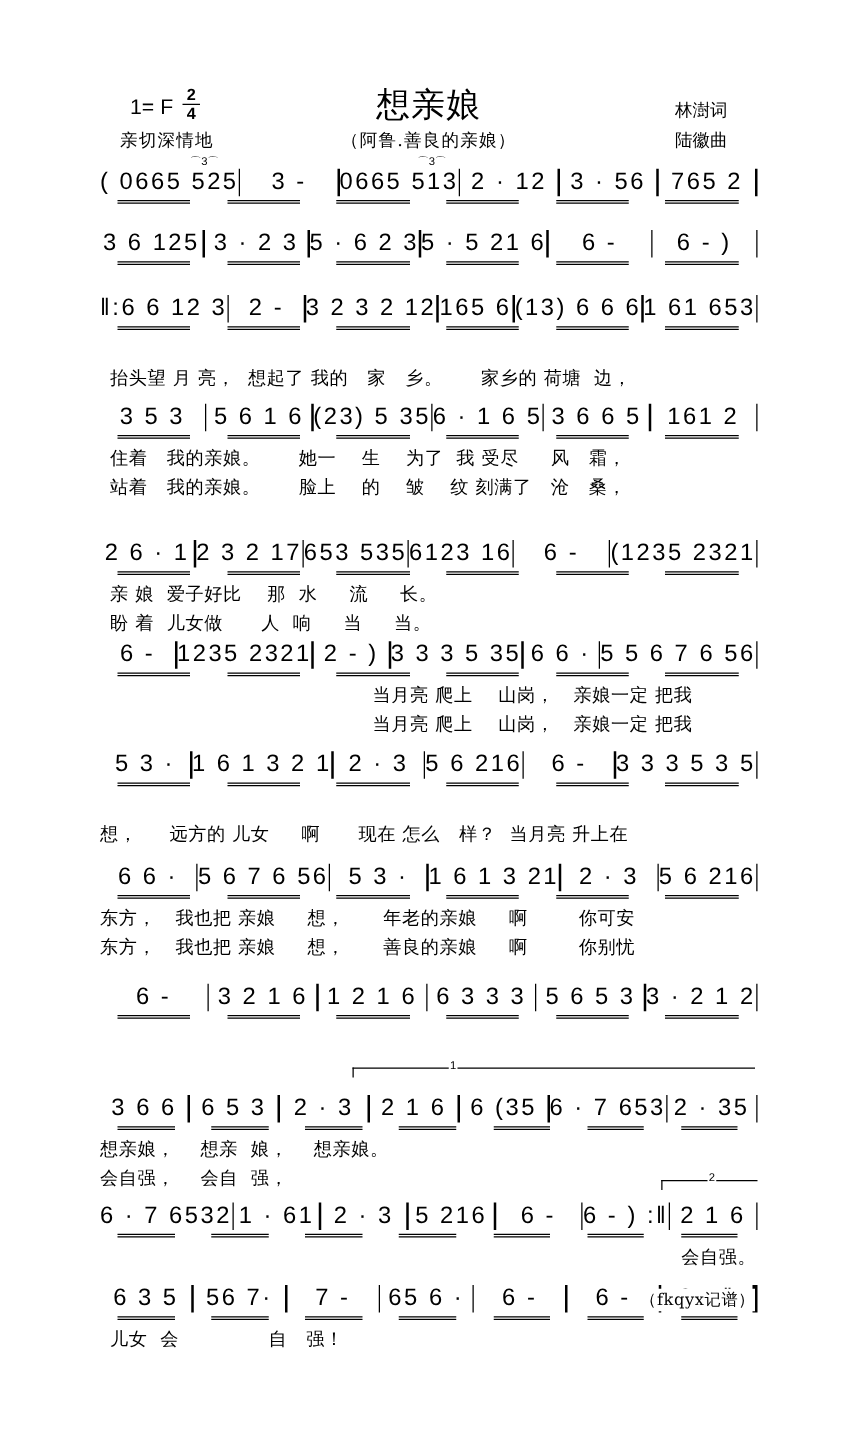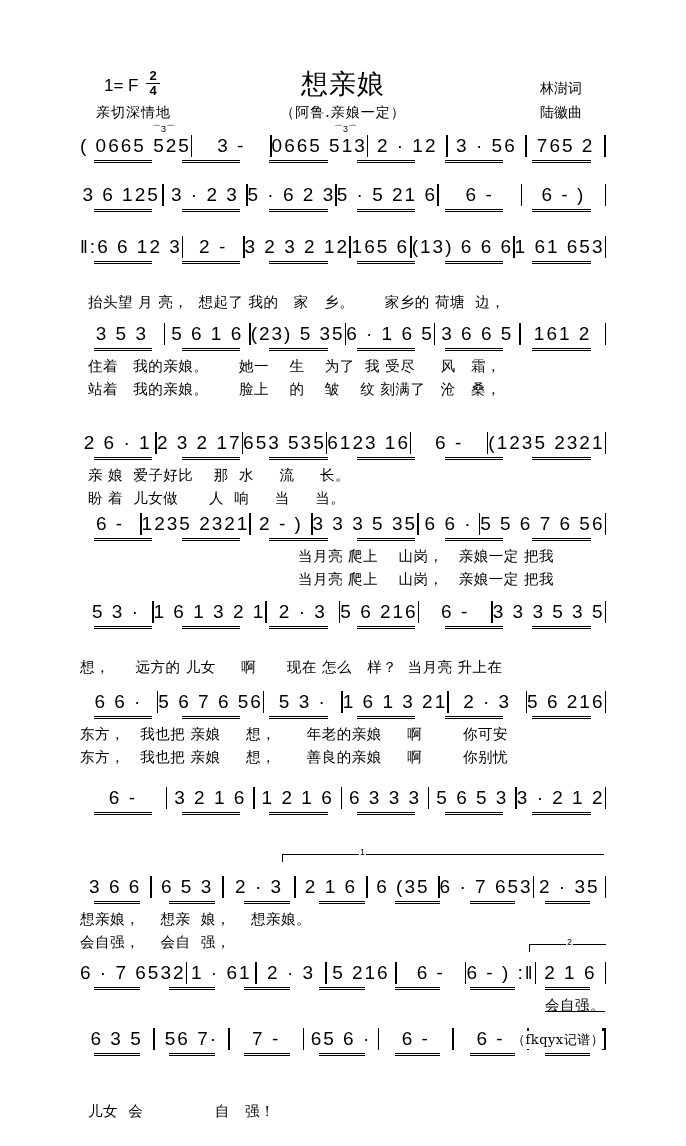--- a/index.html
+++ b/index.html
@@ -28,21 +28,21 @@
 
 <div class="hdr" id="key">1= F</div>
 <div class="hdr" id="timesig">
   <div>2</div>
   <div class="line"></div>
   <div>4</div>
 </div>
 <div class="hdr" id="title">想亲娘</div>
 <div class="hdr" id="lyricist">林澍词</div>
 <div class="hdr" id="expression">亲切深情地</div>
-<div class="hdr" id="singers">（阿鲁.亲娘一定）</div>
+<div class="hdr" id="singers">（阿鲁.善良的亲娘）</div>
 <div class="hdr" id="composer">陆徽曲</div>
 
 <div id="score">
     <div class="line-row" style="top: 135px;">
       <div style="position: absolute; left: 0px; top: 0px; width: 526px; display: flex; align-items: center; justify-content: space-between; font-size: 19px; white-space: pre;"><span style="flex: 1 1 0%; text-align: center; letter-spacing: 2px; border-bottom: 0px;">( 0665 525</span><span style="display: inline-block; width: 1.5px; height: 22px; background: rgb(0, 0, 0); flex: 0 0 auto;"></span><span style="flex: 1 1 0%; text-align: center; letter-spacing: 2px; border-bottom: 0px;">3 -</span><span style="display: inline-block; width: 1.5px; height: 22px; background: rgb(0, 0, 0); flex: 0 0 auto;"></span><span style="flex: 1 1 0%; text-align: center; letter-spacing: 2px; border-bottom: 0px;">0665 513</span><span style="display: inline-block; width: 1.5px; height: 22px; background: rgb(0, 0, 0); flex: 0 0 auto;"></span><span style="flex: 1 1 0%; text-align: center; letter-spacing: 2px; border-bottom: 0px;">2 · 12</span><span style="display: inline-block; width: 1.5px; height: 22px; background: rgb(0, 0, 0); flex: 0 0 auto;"></span><span style="flex: 1 1 0%; text-align: center; letter-spacing: 2px; border-bottom: 0px;">3 · 56</span><span style="display: inline-block; width: 1.5px; height: 22px; background: rgb(0, 0, 0); flex: 0 0 auto;"></span><span style="flex: 1 1 0%; text-align: center; letter-spacing: 2px; border-bottom: 0px;">765 2</span><span style="display: inline-block; width: 1.5px; height: 22px; background: rgb(0, 0, 0); flex: 0 0 auto;"></span></div>
       <div style="position: absolute; left: 0px; top: 25px; width: 526px; display: flex; justify-content: space-between;">
         <span style="flex: 1 1 0%; margin: 0px 14px; border-top: 1px solid rgb(0, 0, 0); border-bottom: 1px solid rgb(0, 0, 0); height: 3px;"></span>
         <span style="width: 1.5px; flex: 0 0 auto;"></span>
         <span style="flex: 1 1 0%; margin: 0px 14px; border-top: 1px solid rgb(0, 0, 0); border-bottom: 1px solid rgb(0, 0, 0); height: 3px;"></span>
         <span style="width: 1.5px; flex: 0 0 auto;"></span>
@@ -242,36 +242,36 @@
         <span style="flex: 1 1 0%; margin: 0px 14px; border-top: 1px solid rgb(0, 0, 0); border-bottom: 1px solid rgb(0, 0, 0); height: 3px;"></span>
         <span style="width: 1.5px; flex: 0 0 auto;"></span>
         <span style="flex: 1 1 0%; margin: 0px 14px; border-top: 1px solid rgb(0, 0, 0); border-bottom: 1px solid rgb(0, 0, 0); height: 3px;"></span>
         <span style="width: 1.5px; flex: 0 0 auto;"></span>
         <span style="flex: 1 1 0%; margin: 0px 14px; border-top: 1px solid rgb(0, 0, 0); border-bottom: 1px solid rgb(0, 0, 0); height: 3px;"></span>
         <span style="width: 1.5px; flex: 0 0 auto;"></span>
       </div>
       <div class="volta" style="left: 449px; top: -18px; width: 77px;">
         <span style="left: 36px;">2</span>
       </div>
-      <div class="lyr" style="left: 465px; top: 34px; text-decoration: underline;">会自强。</div>
+      <div class="lyr" style="left: 465px; top: 34px;">会自强。</div>
     </div>
     <div class="line-row" style="top: 1028px;">
       <div style="position: absolute; left: 0px; top: 0px; width: 526px; display: flex; align-items: center; justify-content: space-between; font-size: 19px; white-space: pre;"><span style="flex: 1 1 0%; text-align: center; letter-spacing: 2px; border-bottom: 0px;">6 3 5</span><span style="display: inline-block; width: 1.5px; height: 22px; background: rgb(0, 0, 0); flex: 0 0 auto;"></span><span style="flex: 1 1 0%; text-align: center; letter-spacing: 2px; border-bottom: 0px;">56 7·</span><span style="display: inline-block; width: 1.5px; height: 22px; background: rgb(0, 0, 0); flex: 0 0 auto;"></span><span style="flex: 1 1 0%; text-align: center; letter-spacing: 2px; border-bottom: 0px;">7 -</span><span style="display: inline-block; width: 1.5px; height: 22px; background: rgb(0, 0, 0); flex: 0 0 auto;"></span><span style="flex: 1 1 0%; text-align: center; letter-spacing: 2px; border-bottom: 0px;">65 6 ·</span><span style="display: inline-block; width: 1.5px; height: 22px; background: rgb(0, 0, 0); flex: 0 0 auto;"></span><span style="flex: 1 1 0%; text-align: center; letter-spacing: 2px; border-bottom: 0px;">6 -</span><span style="display: inline-block; width: 1.5px; height: 22px; background: rgb(0, 0, 0); flex: 0 0 auto;"></span><span style="flex: 1 1 0%; text-align: center; letter-spacing: 2px; border-bottom: 0px;">6 -</span><span style="display: inline-block; width: 1.5px; height: 22px; background: rgb(0, 0, 0); flex: 0 0 auto;"></span><span style="flex: 1 1 0%; text-align: center; letter-spacing: 2px; border-bottom: 0px;">6 - ‖</span><span style="display: inline-block; width: 4px; height: 22px; background: rgb(0, 0, 0); flex: 0 0 auto;"></span></div>
       <div style="position: absolute; left: 0px; top: 25px; width: 526px; display: flex; justify-content: space-between;">
         <span style="flex: 1 1 0%; margin: 0px 14px; border-top: 1px solid rgb(0, 0, 0); border-bottom: 1px solid rgb(0, 0, 0); height: 3px;"></span>
         <span style="width: 1.5px; flex: 0 0 auto;"></span>
         <span style="flex: 1 1 0%; margin: 0px 14px; border-top: 1px solid rgb(0, 0, 0); border-bottom: 1px solid rgb(0, 0, 0); height: 3px;"></span>
         <span style="width: 1.5px; flex: 0 0 auto;"></span>
         <span style="flex: 1 1 0%; margin: 0px 14px; border-top: 1px solid rgb(0, 0, 0); border-bottom: 1px solid rgb(0, 0, 0); height: 3px;"></span>
         <span style="width: 1.5px; flex: 0 0 auto;"></span>
         <span style="flex: 1 1 0%; margin: 0px 14px; border-top: 1px solid rgb(0, 0, 0); border-bottom: 1px solid rgb(0, 0, 0); height: 3px;"></span>
         <span style="width: 1.5px; flex: 0 0 auto;"></span>
         <span style="flex: 1 1 0%; margin: 0px 14px; border-top: 1px solid rgb(0, 0, 0); border-bottom: 1px solid rgb(0, 0, 0); height: 3px;"></span>
         <span style="width: 1.5px; flex: 0 0 auto;"></span>
         <span style="flex: 1 1 0%; margin: 0px 14px; border-top: 1px solid rgb(0, 0, 0); border-bottom: 1px solid rgb(0, 0, 0); height: 3px;"></span>
         <span style="width: 1.5px; flex: 0 0 auto;"></span>
         <span style="flex: 1 1 0%; margin: 0px 14px; border-top: 1px solid rgb(0, 0, 0); border-bottom: 1px solid rgb(0, 0, 0); height: 3px;"></span>
         <span style="width: 1.5px; flex: 0 0 auto;"></span>
       </div>
-      <div class="lyr" style="left: 8px; top: 34px; margin-top: 40px;">儿女  会              自   强！</div>
+      <div class="lyr" style="left: 8px; top: 34px;">儿女  会              自   强！</div>
       <span class="credit" style="position: absolute; left: 432px; top: 3px; background: rgb(255, 255, 255);">（fkqyx记谱）</span>
     </div>
   </div>
 
 </body></html>

